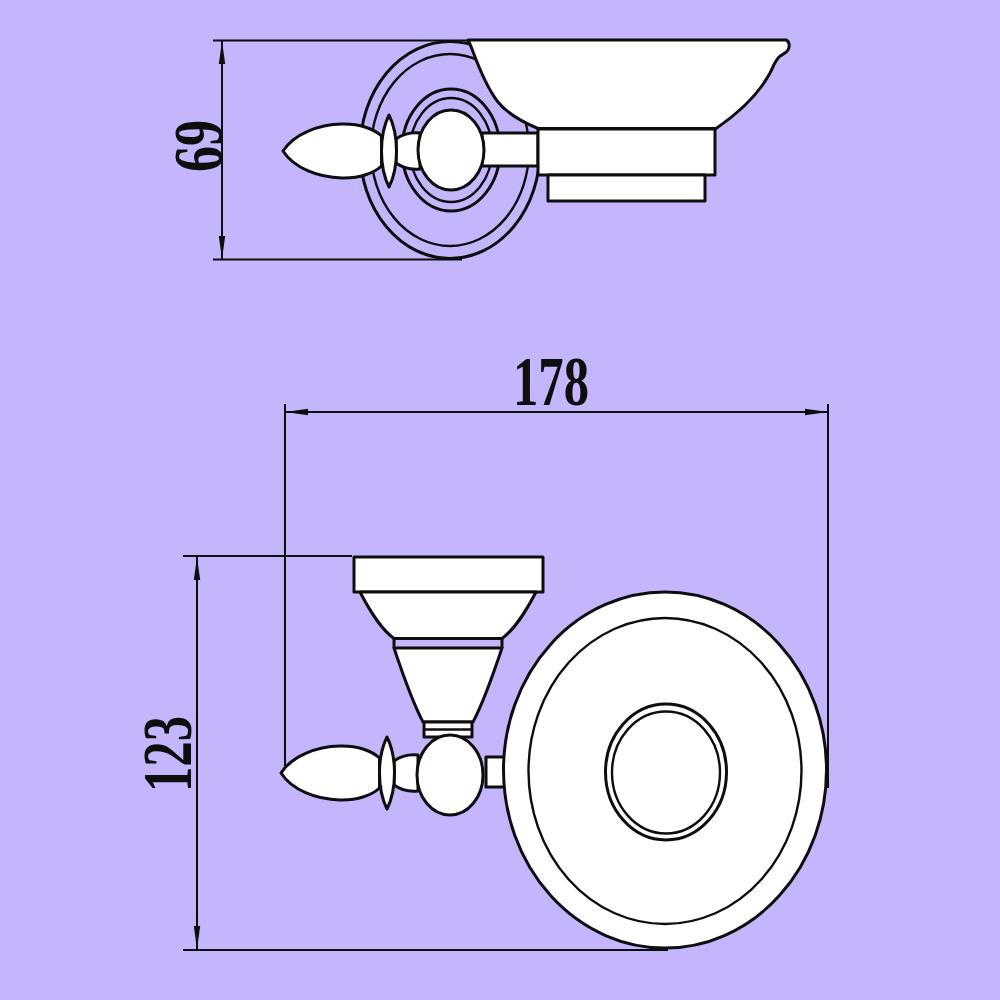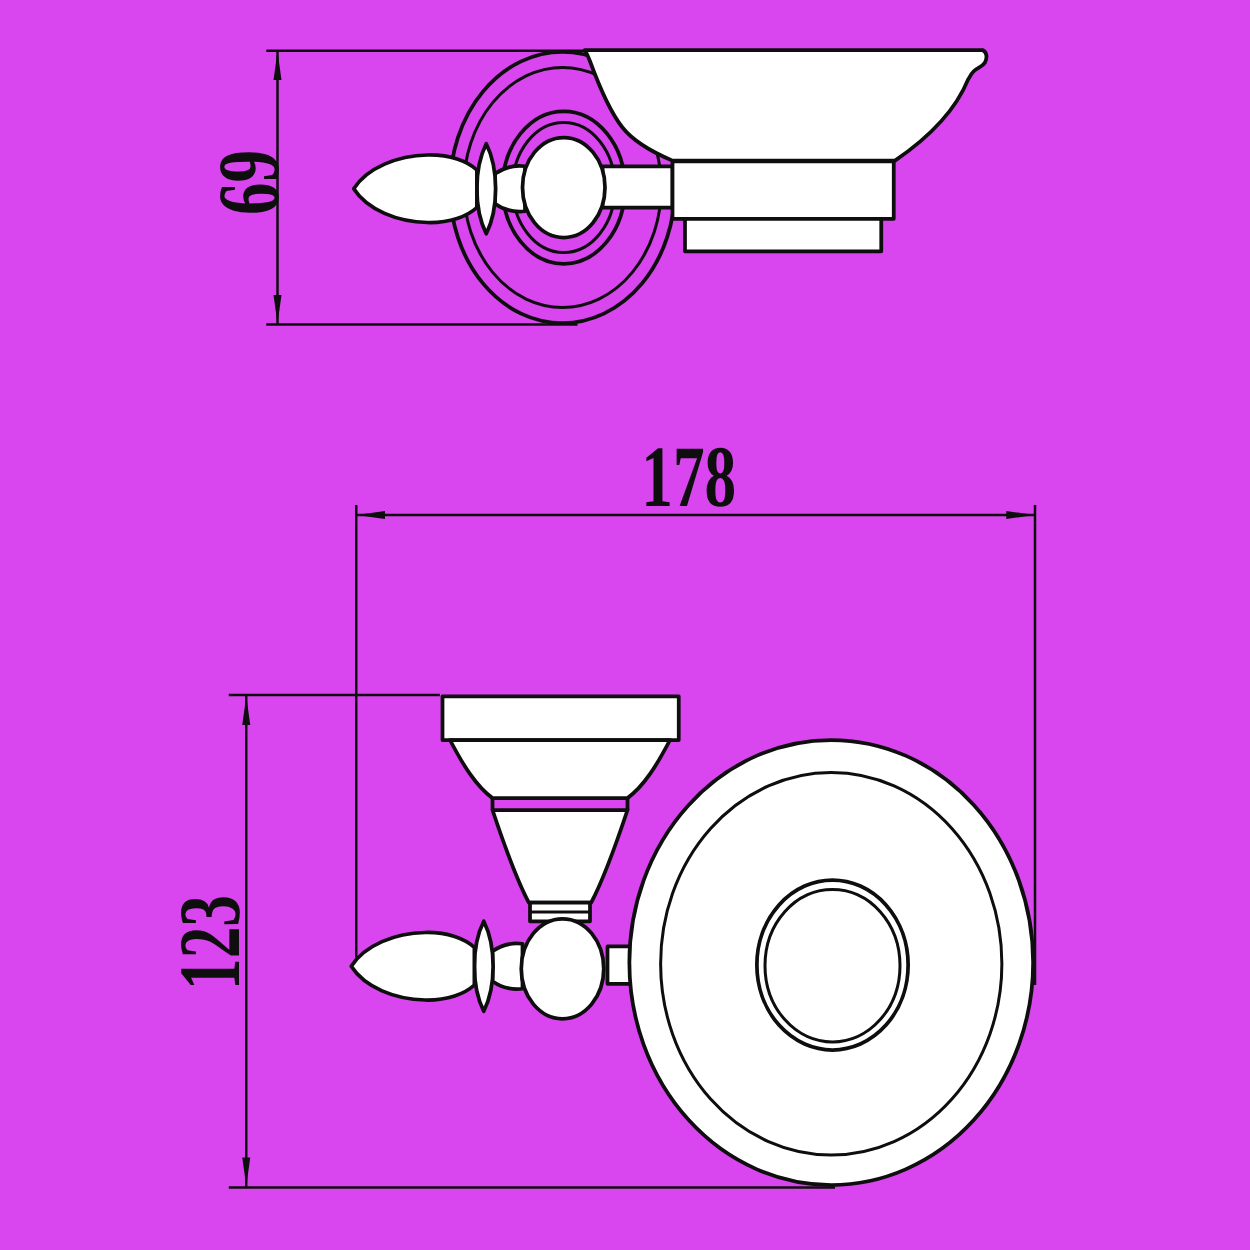--- a/index.html
+++ b/index.html
@@ -1,16 +1,16 @@
 <!DOCTYPE html>
 <html><head>
 <meta charset="utf-8">
 <style>
   html,body{margin:0;padding:0;background:#ffffff;}
-  .stage{width:1000px;height:1000px;position:relative;background:#d946ef;overflow:hidden;}
+  .stage{width:1000px;height:1000px;position:relative;background:#c4b5fd;overflow:hidden;}
   svg{display:block;}
   .ln{stroke:#0e0e0e;fill:none;stroke-width:3;stroke-linejoin:round;}
   .ln2{stroke:#0e0e0e;fill:none;stroke-width:2.4;stroke-linejoin:round;}
   .wfill{fill:#ffffff;}
   .dim{stroke:#0e0e0e;fill:none;stroke-width:2;}
   .arrow{fill:#0e0e0e;stroke:none;}
   .dim-num{font-family:"Liberation Serif", serif;font-weight:bold;font-size:70px;fill:#0e0e0e;}
 </style>
 </head>
 <body>

